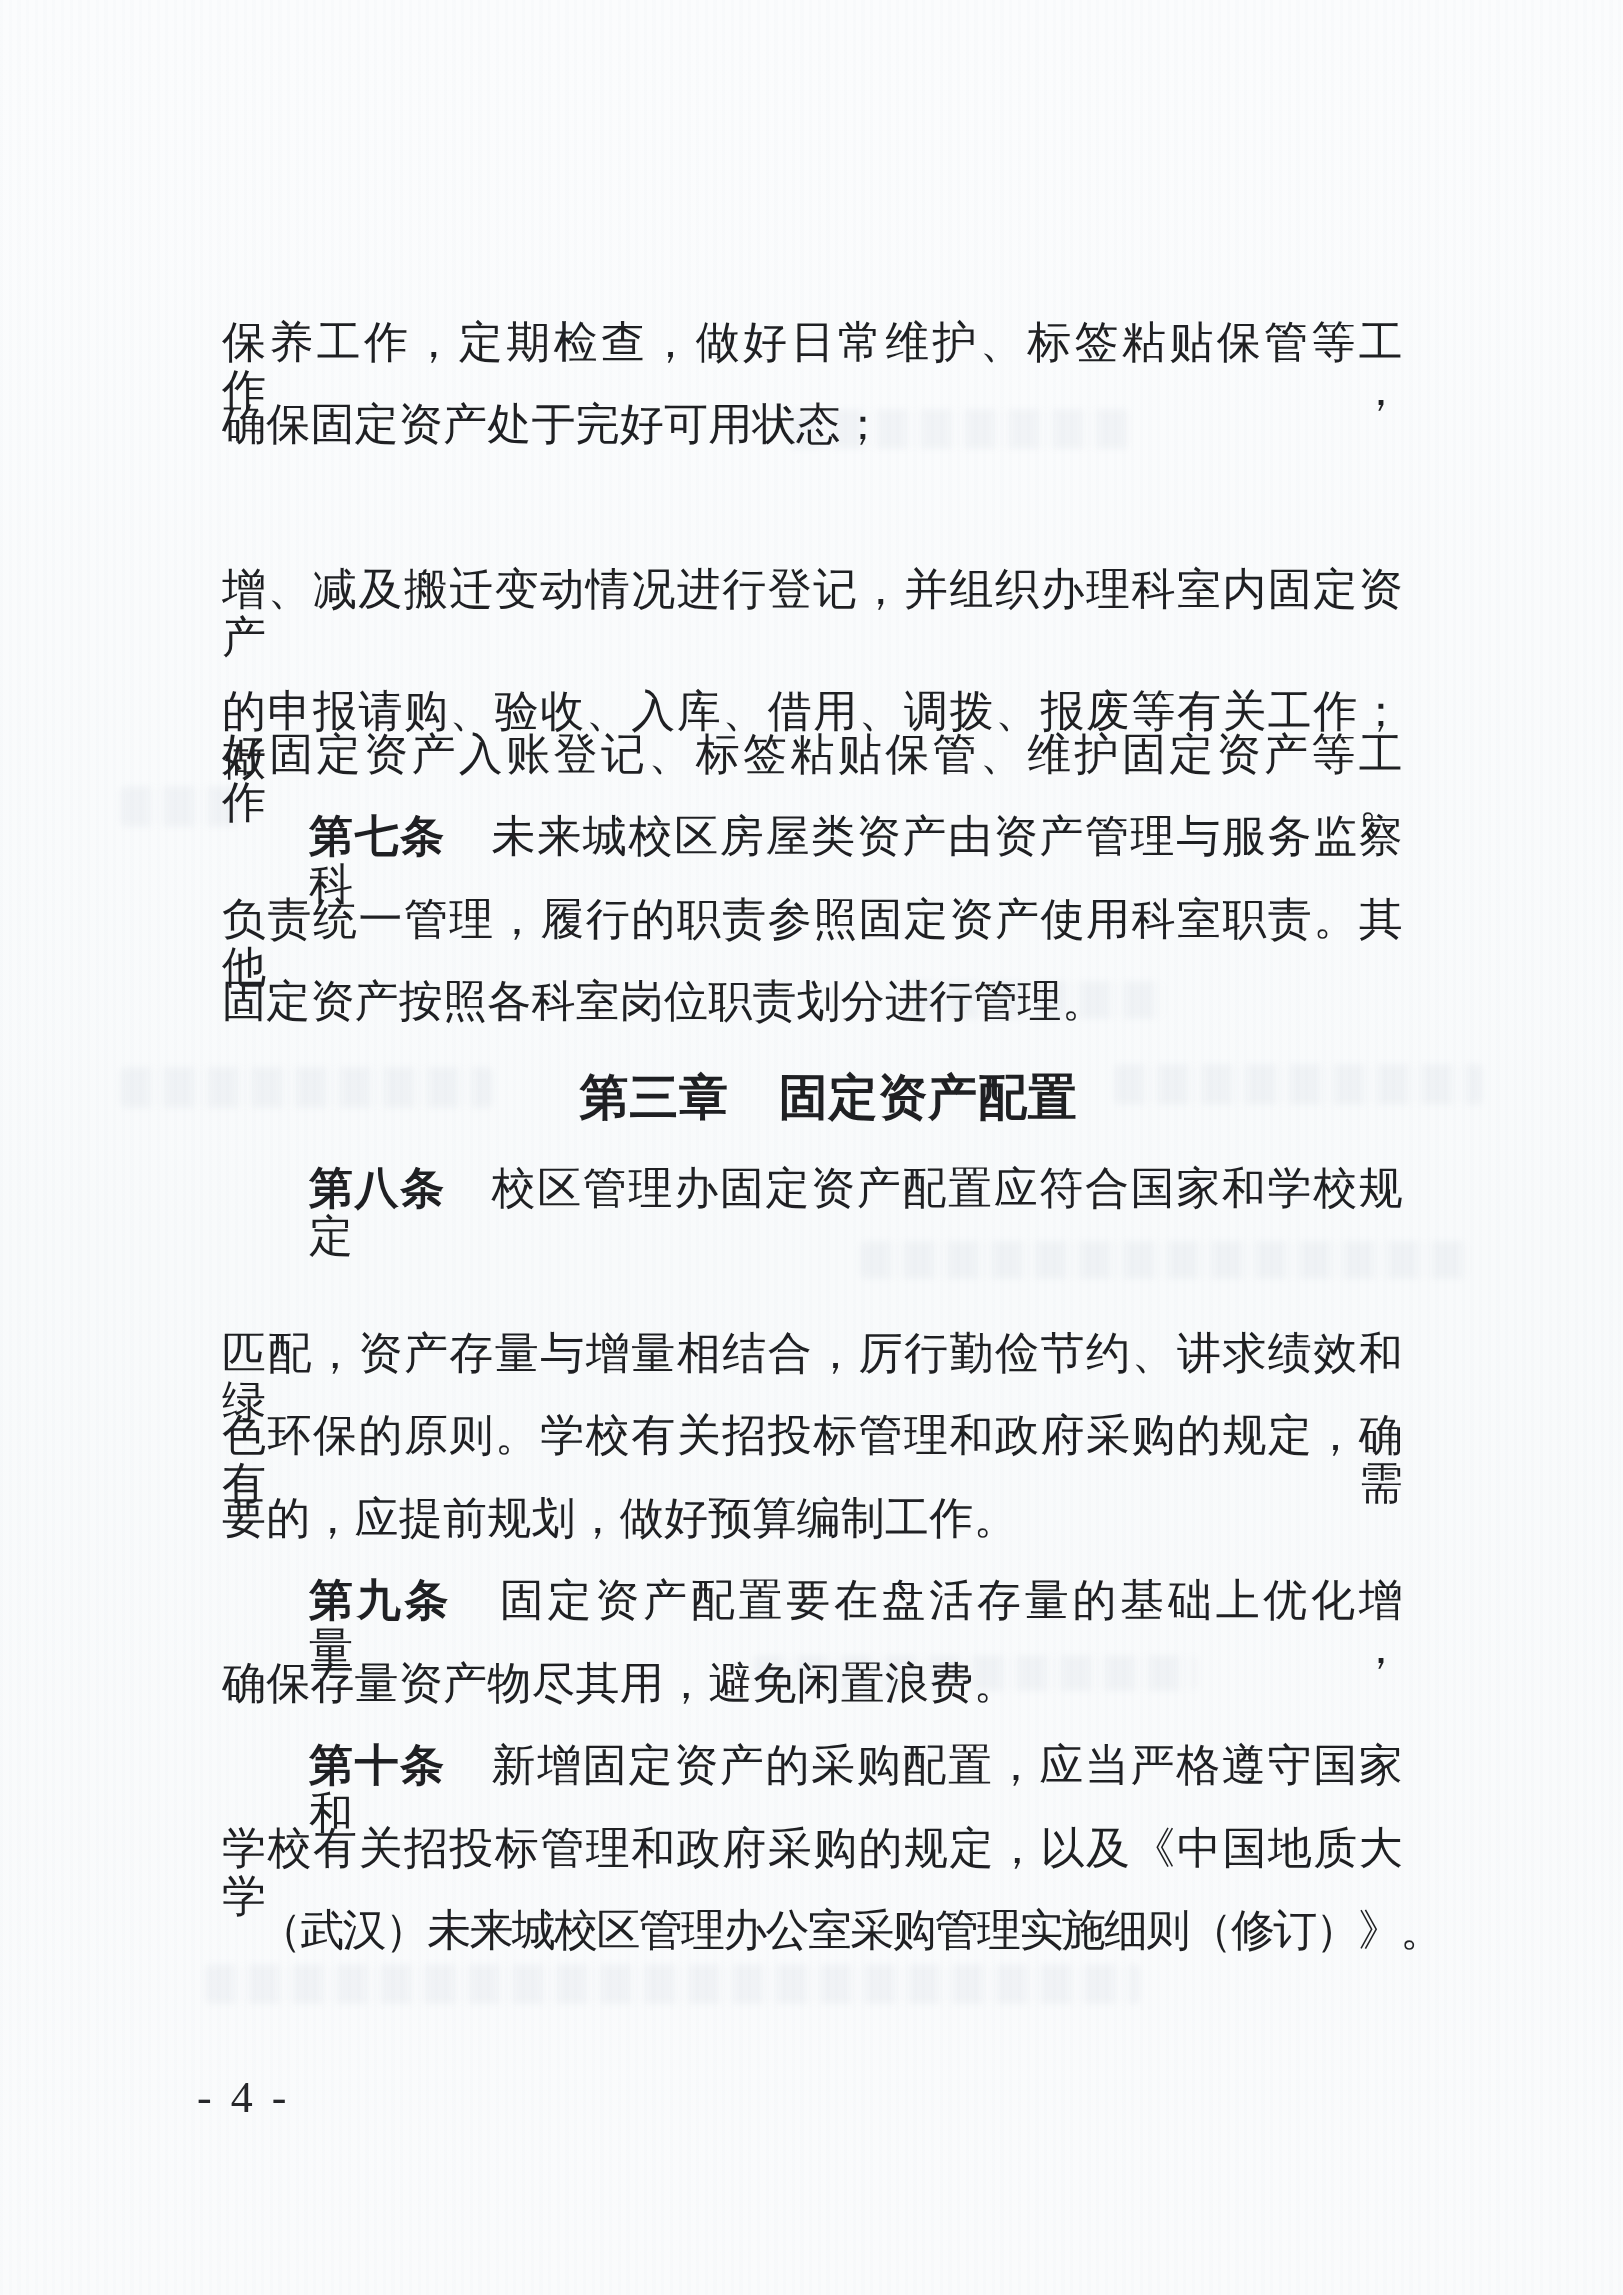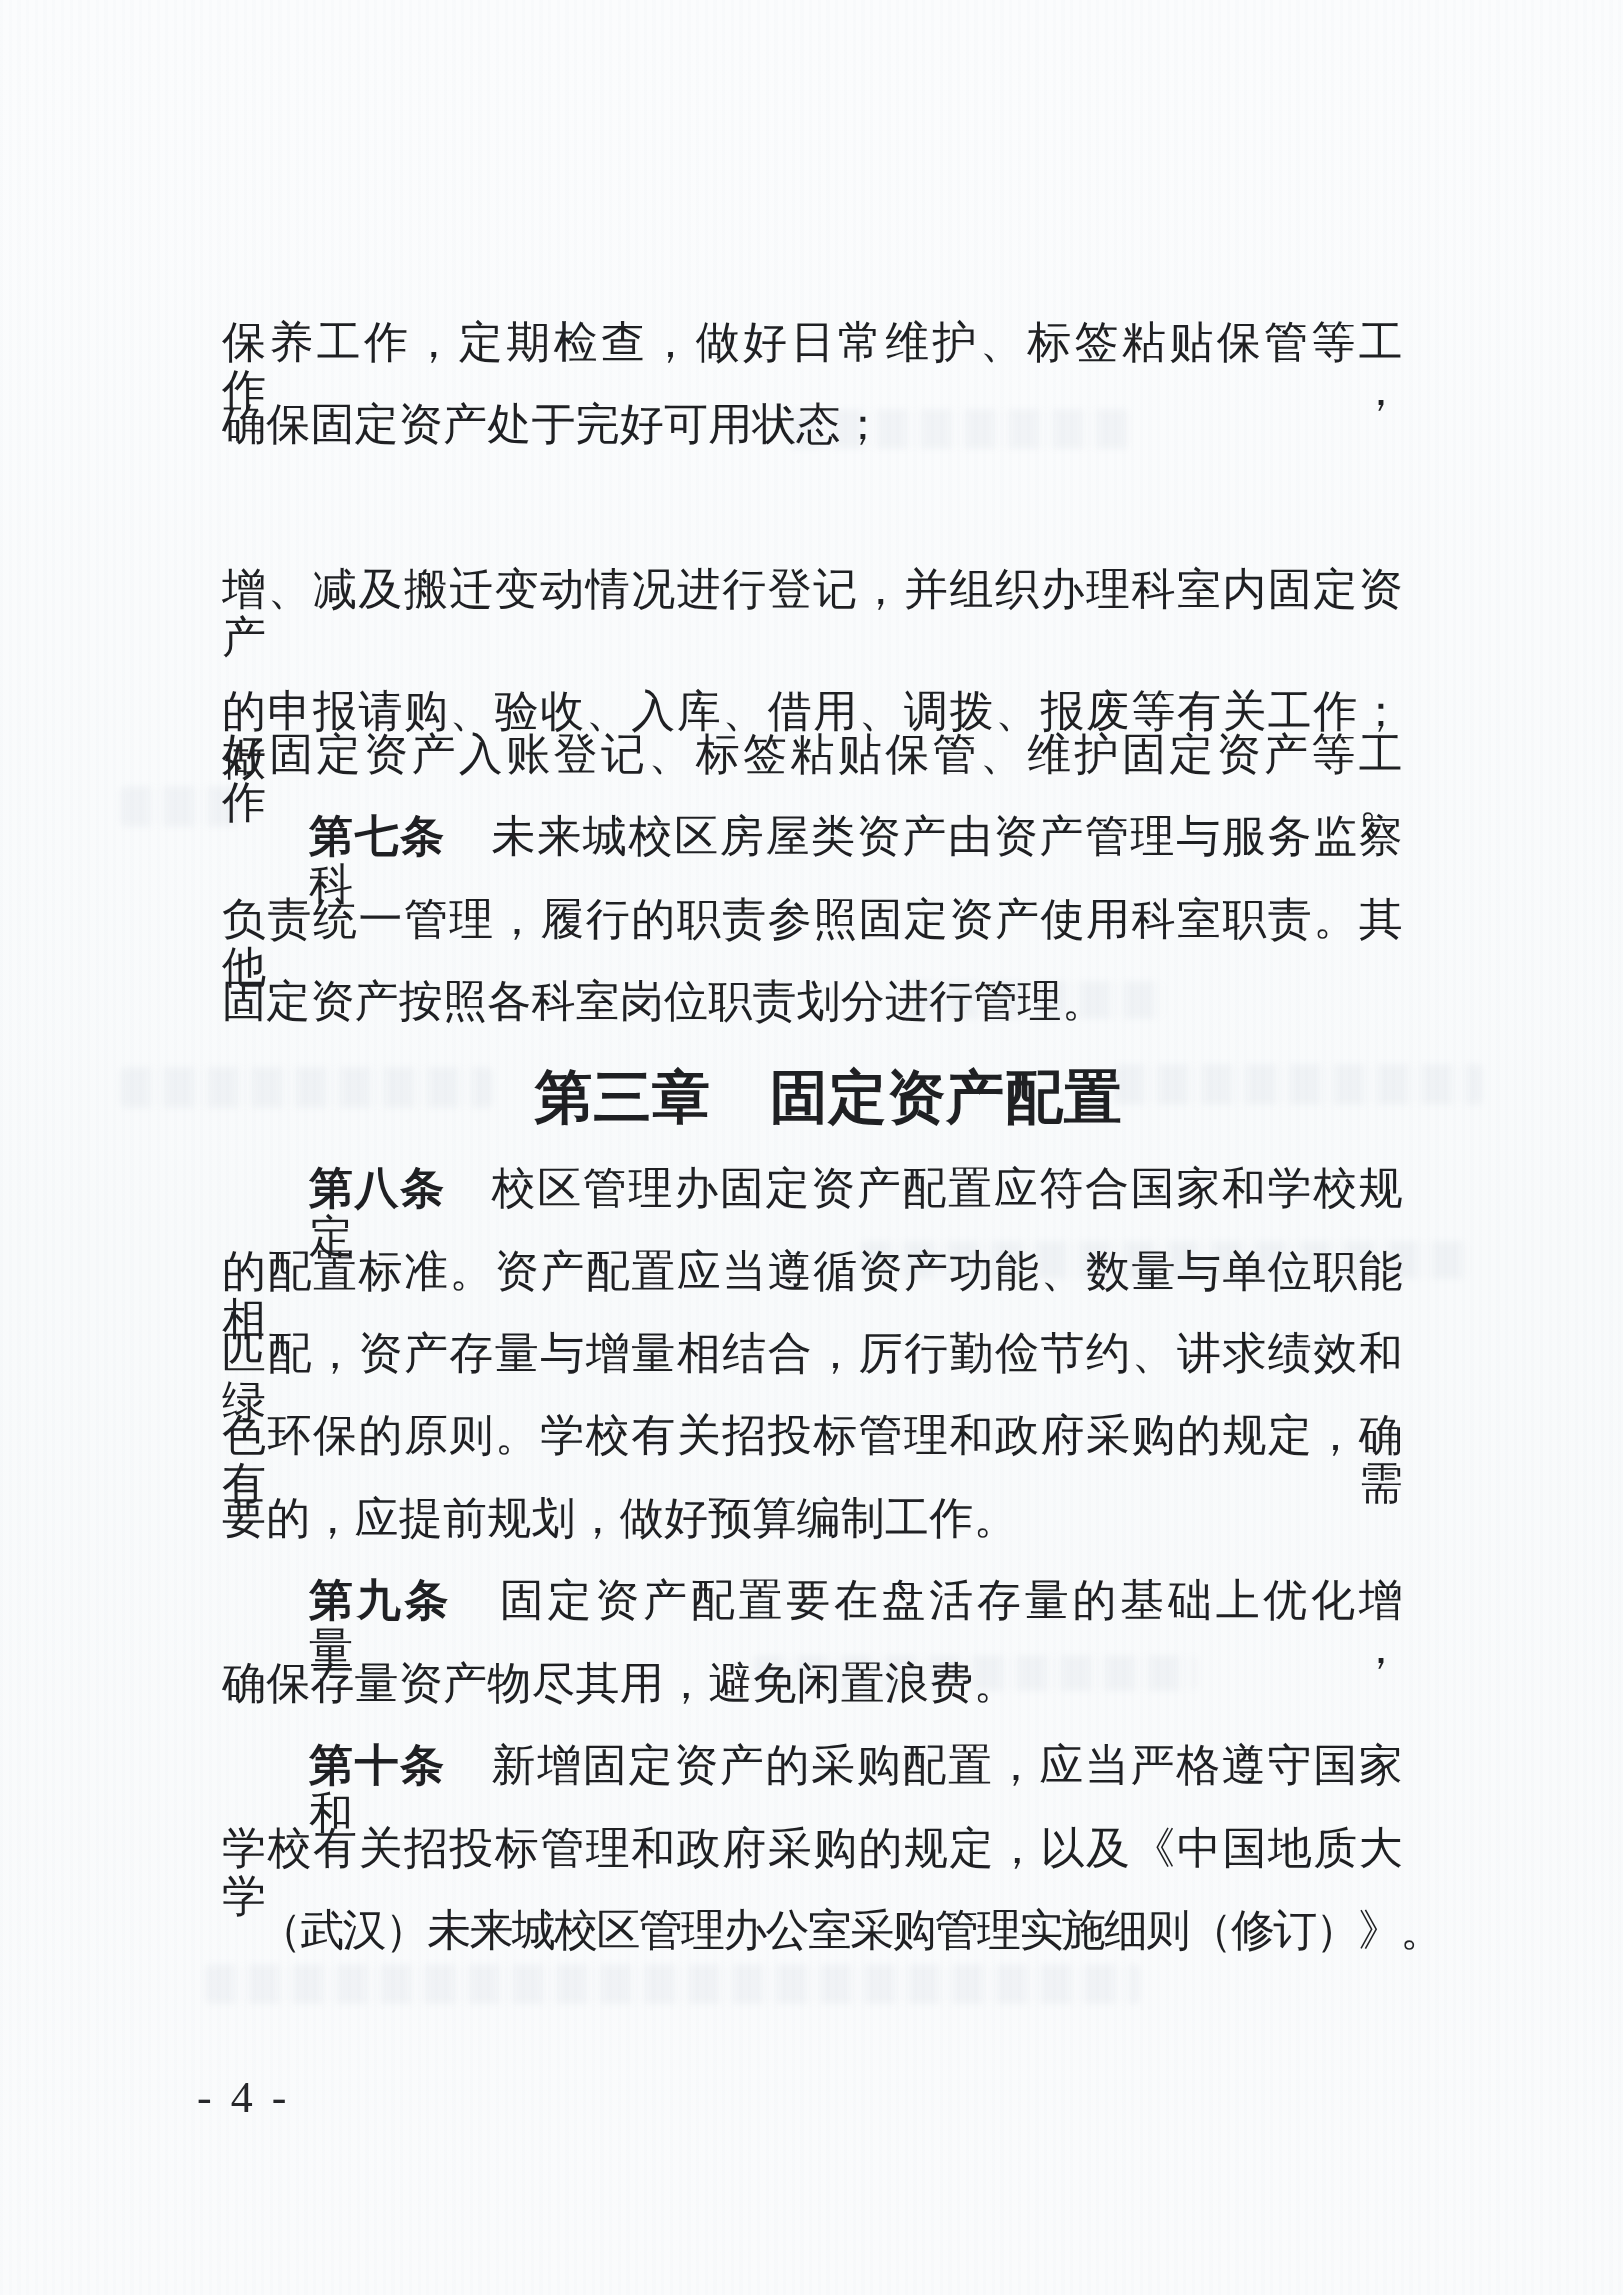--- a/index.html
+++ b/index.html
@@ -30,21 +30,21 @@
   .line.justify {
     white-space:normal;
     text-align:justify;
     text-align-last:justify;
     text-justify:inter-character;
   }
   .line.indent { padding-left:87px; }
   .line.tight { letter-spacing:-1.7px;margin-left:36px; }
   .line .bold { font-weight:bold; }
   .line.heading {
-    font-size:58px;
+    font-size:49px;
     font-weight:bold;
     text-align:center;
     text-align-last:center;
     text-indent:32px;
     height:55px;
     line-height:52px;
     letter-spacing:0.8px;
   }
   #footer-page-number {
     position:absolute;
@@ -83,21 +83,20 @@
 <div class="line justify" style="top: 319px;"><span>保养工作，定期检查，做好日常维护、标签粘贴保管等工作，</span></div>
     <div class="line" style="top: 401px;"><span>确保固定资产处于完好可用状态；</span></div>
     <div class="line justify" style="top: 566px;"><span>增、减及搬迁变动情况进行登记，并组织办理科室内固定资产</span></div>
     <div class="line justify" style="top: 648px; margin-top: 40px;"><span>的申报请购、验收、入库、借用、调拨、报废等有关工作；做</span></div>
     <div class="line justify" style="top: 731px;"><span>好固定资产入账登记、标签粘贴保管、维护固定资产等工作。</span></div>
     <div class="line justify indent" style="top: 813px;"><span class="bold">第七条</span><span>　未来城校区房屋类资产由资产管理与服务监察科</span></div>
     <div class="line justify" style="top: 896px;"><span>负责统一管理，履行的职责参照固定资产使用科室职责。其他</span></div>
     <div class="line" style="top: 978px;"><span>固定资产按照各科室岗位职责划分进行管理。</span></div>
     <div class="line heading" style="top: 1072px;"><span class="bold">第三章　固定资产配置</span></div>
     <div class="line justify indent" style="top: 1165px;"><span class="bold">第八条</span><span>　校区管理办固定资产配置应符合国家和学校规定</span></div>
-    <div class="line justify" style="top: 1248px;"><span>的配置标准。资产配置应当遵循资产功能、数量与单位职能相</span></div>
     <div class="line justify" style="top: 1330px;"><span>匹配，资产存量与增量相结合，厉行勤俭节约、讲求绩效和绿</span></div>
     <div class="line justify" style="top: 1412px;"><span>色环保的原则。学校有关招投标管理和政府采购的规定，确有需</span></div>
     <div class="line" style="top: 1495px;"><span>要的，应提前规划，做好预算编制工作。</span></div>
     <div class="line justify indent" style="top: 1577px;"><span class="bold">第九条</span><span>　固定资产配置要在盘活存量的基础上优化增量，</span></div>
     <div class="line" style="top: 1660px;"><span>确保存量资产物尽其用，避免闲置浪费。</span></div>
     <div class="line justify indent" style="top: 1742px;"><span class="bold">第十条</span><span>　新增固定资产的采购配置，应当严格遵守国家和</span></div>
     <div class="line justify" style="top: 1825px;"><span>学校有关招投标管理和政府采购的规定，以及《中国地质大学</span></div>
     <div class="line tight" style="top: 1907px;"><span>（武汉）未来城校区管理办公室采购管理实施细则（修订）》。</span></div>
   </div>
 

